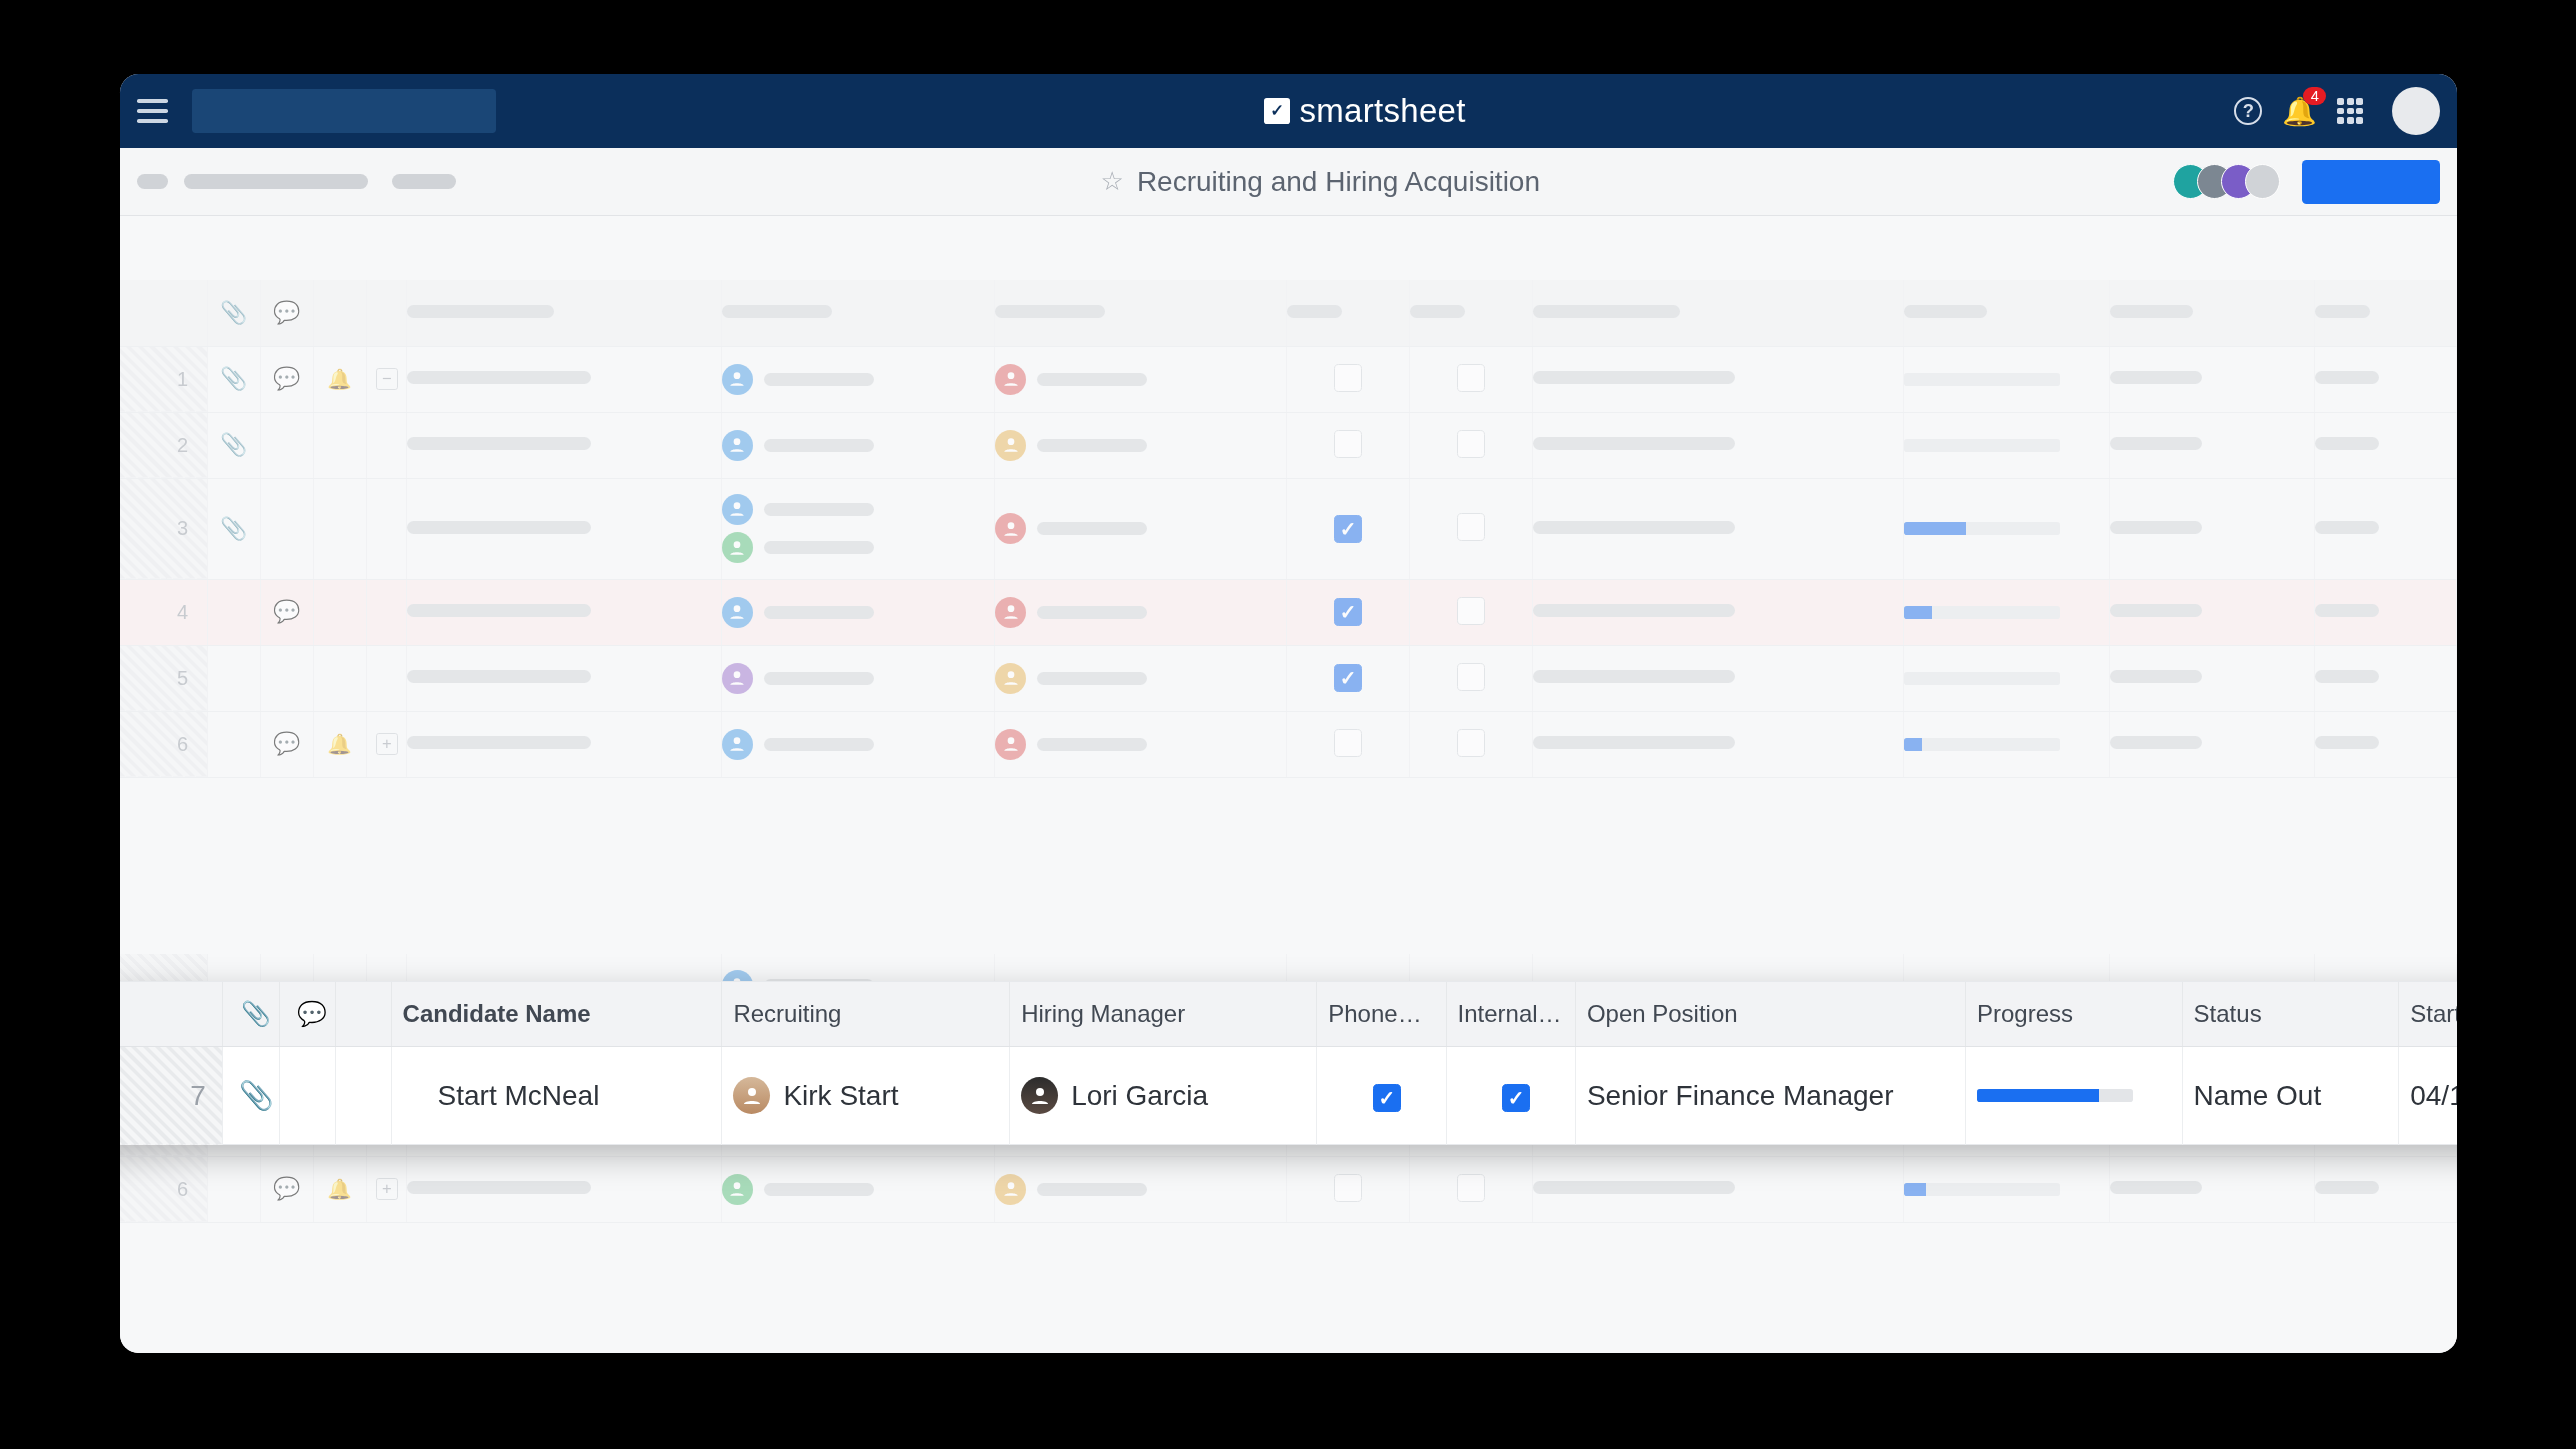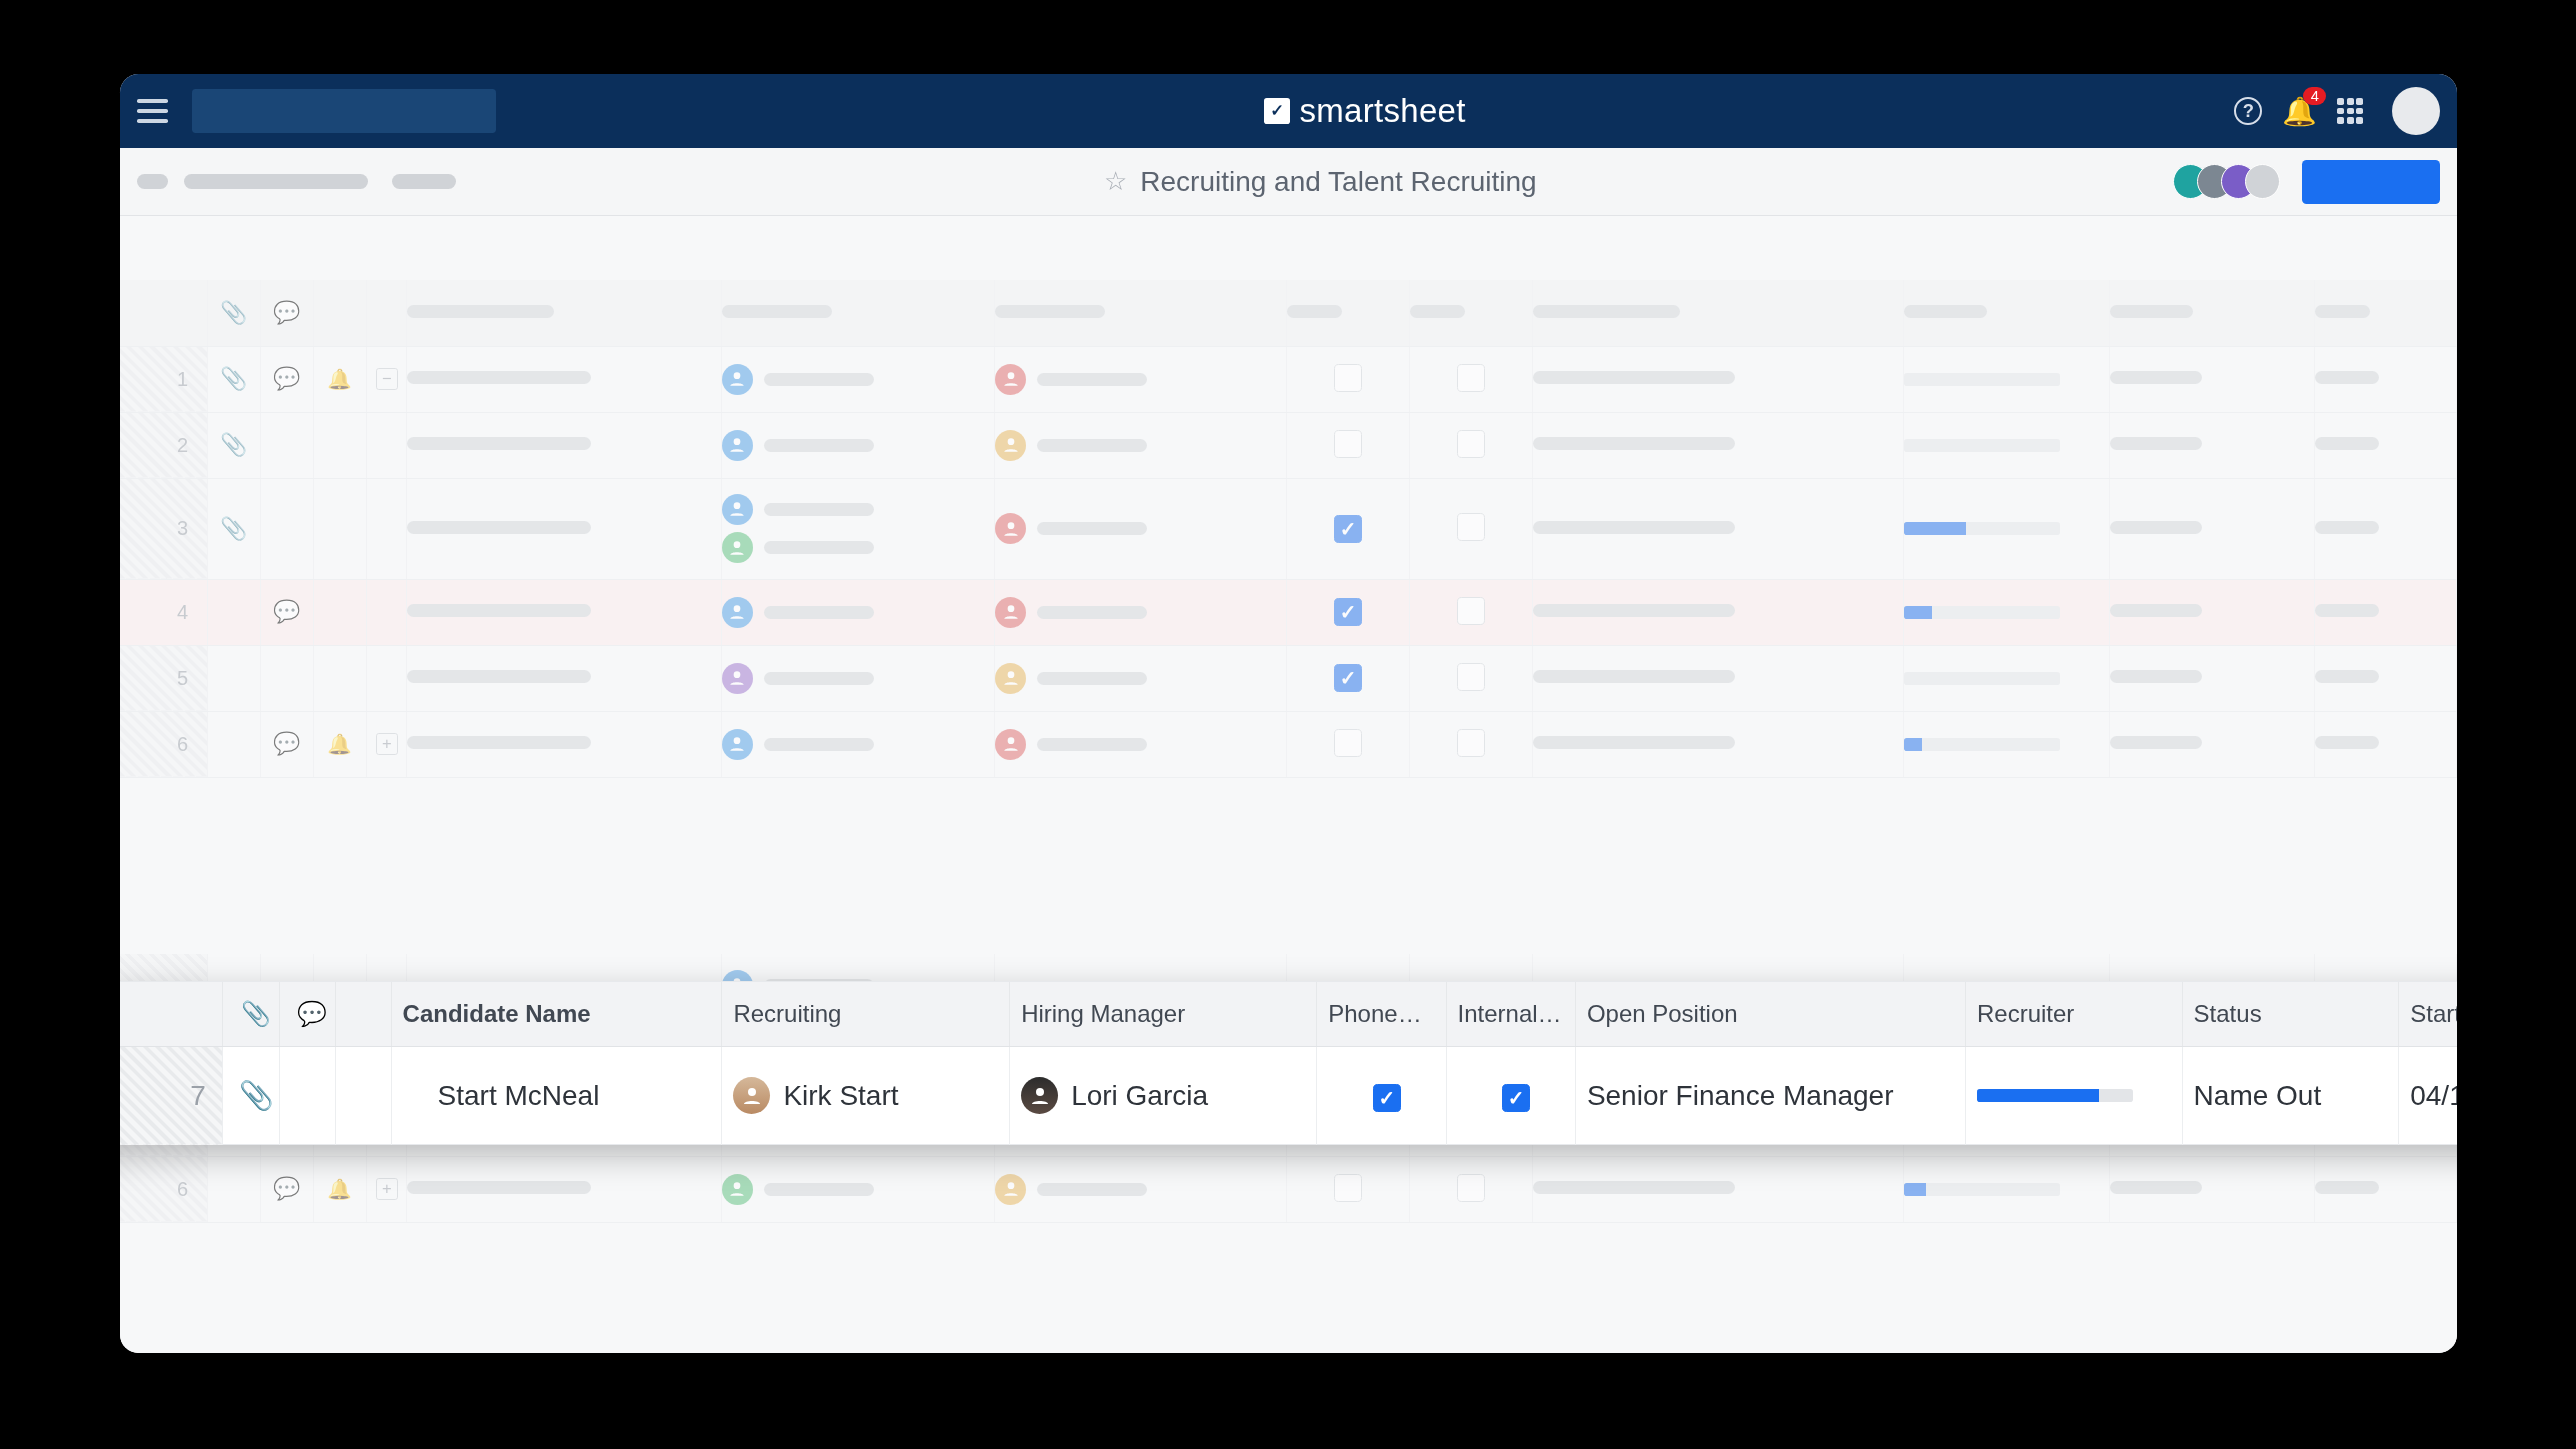--- a/index.html
+++ b/index.html
@@ -142,21 +142,21 @@
       <div class="avatar"></div>
     </div>
   </div>
 
   <div class="secbar">
     <div class="pill sm"></div>
     <div class="pill md"></div>
     <div class="pill sm2"></div>
     <div class="center-title">
       <span class="star">☆</span>
-      <span class="title-text">Recruiting and Talent Recruiting</span>
+      <span class="title-text">Recruiting and Hiring Acquisition</span>
     </div>
     <div class="presence">
       <div class="pdot c1"></div>
         <div class="pdot c2"></div>
         <div class="pdot c3"></div>
         <div class="pdot c4"></div>
     </div>
     <div class="cta"></div>
   </div>
 
@@ -623,21 +623,21 @@
           <td class="col-lead hatched"></td>
           <td class="col-paper" style="text-align:center">📎</td>
           <td class="col-comment" style="text-align:center">💬</td>
           <td style="width:52px"></td>
           <td class="col-name" style="font-weight:700">Candidate Name</td>
           <td class="col-rec">Recruiting</td>
           <td class="col-hm">Hiring Manager</td>
           <td class="col-phone">Phone…</td>
           <td class="col-int">Internal…</td>
           <td class="col-pos">Open Position</td>
-          <td class="col-prog">Recruiter</td>
+          <td class="col-prog">Progress</td>
           <td class="col-status">Status</td>
           <td class="col-start">Start D…</td>
         </tr>
         <tr class="drow">
           <td class="col-lead hatched" style="text-align:right;padding-right:16.6px;color:#9aa0a8">7</td>
           <td class="col-paper" style="text-align:center;font-size:28px;color:#4a4f57">📎</td>
           <td class="col-comment"></td>
           <td style="width:52px"></td>
           <td class="col-name" style="padding-left:46px">Start McNeal</td>
           <td class="col-rec">

